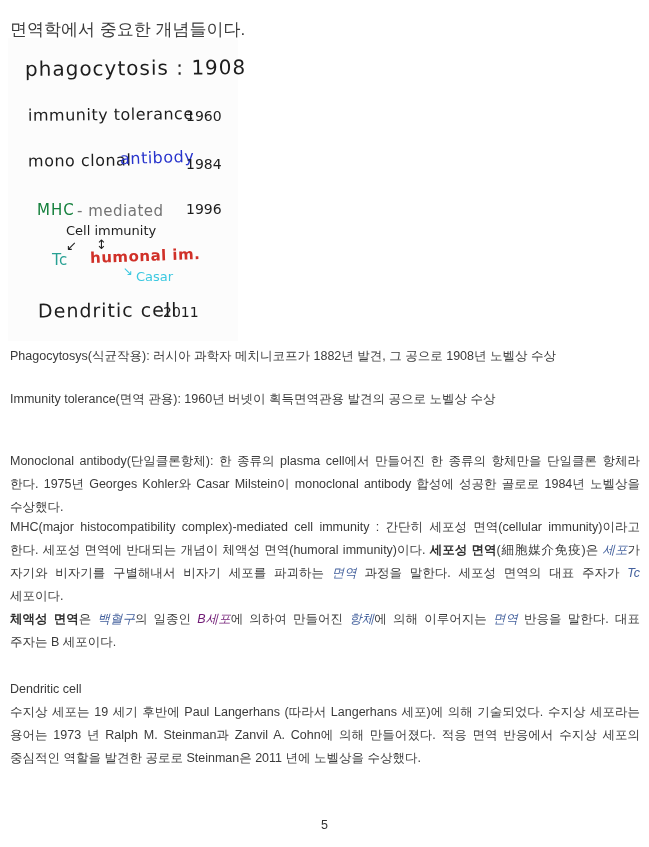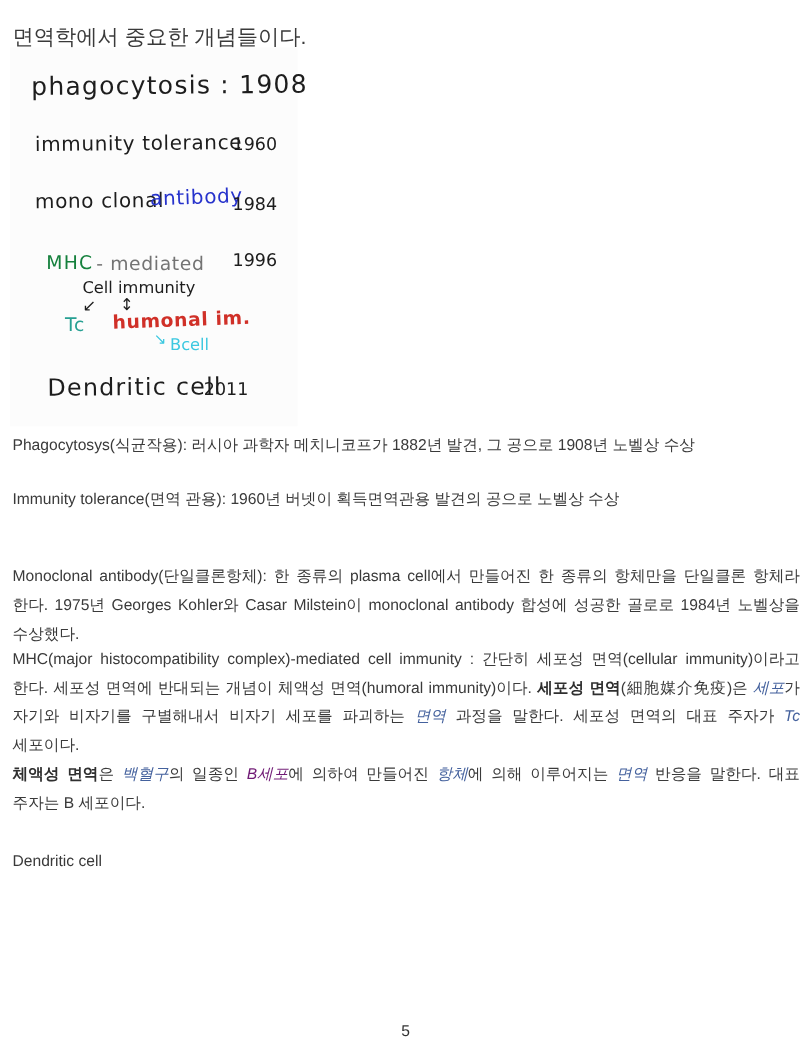--- a/index.html
+++ b/index.html
@@ -67,21 +67,21 @@
     <span class="yr" style="left: 178px; top: 163px; color: rgb(29, 29, 29);">1996</span>
 
     <span class="h4" style="left: 58px; top: 185px; color: rgb(29, 29, 29);">Cell immunity</span>
     <span class="h4" style="left: 88px; top: 199px; color: rgb(29, 29, 29);">↕</span>
     <span class="h4" style="left: 58px; top: 200px; color: rgb(29, 29, 29);">↙</span>
 
     <span class="h3" style="left: 44px; top: 213px; color: rgb(39, 160, 147);">Tc</span>
     <span class="h3" style="left: 82px; top: 209px; font-weight: bold; transform: rotate(-2deg); color: rgb(208, 48, 40);">humonal im.</span>
 
     <span class="h5" style="left: 115px; top: 226px; color: rgb(60, 200, 224);">↘</span>
-    <span class="h4" style="left: 128px; top: 231px; color: rgb(60, 200, 224);">Bcell</span>
+    <span class="h4" style="left: 128px; top: 231px; color: rgb(60, 200, 224);">Casar</span>
 
     <span class="h1" style="left: 30px; top: 261px; font-size: 19px; color: rgb(29, 29, 29);">Dendritic cell</span>
     <span class="yr" style="left: 155px; top: 266px; color: rgb(29, 29, 29); text-align: center;">2011</span>
   </div>
 
   <p class="para" style="top:345px;">Phagocytosys(식균작용): 러시아 과학자 메치니코프가 1882년 발견, 그 공으로 1908년 노벨상 수상</p>
 
   <p class="para" style="top:388px;">Immunity tolerance(면역 관용): 1960년 버넷이 획득면역관용 발견의 공으로 노벨상 수상</p>
 
   <p class="para" style="top:450px;">Monoclonal antibody(단일클론항체): 한 종류의 plasma cell에서 만들어진 한 종류의 항체만을 단일클론 항체라 한다. 1975년 Georges Kohler와 Casar Milstein이 monoclonal antibody 합성에 성공한 골로로 1984년 노벨상을 수상했다.</p>
@@ -90,17 +90,18 @@
     <div>
       <span>MHC(major histocompatibility complex)-mediated cell immunity : 간단히 세포성 면역(cellular immunity)이라고 한다. 세포성 면역에 반대되는 개념이 체액성 면역(humoral immunity)이다. </span><b>세포성 면역</b><span>(細胞媒介免疫)은 </span><span class="link" style="color: rgb(68, 97, 157);">세포</span><span>가 자기와 비자기를 구별해내서 비자기 세포를 파괴하는 </span><span class="link" style="color: rgb(68, 97, 157);">면역</span><span> 과정을 말한다. 세포성 면역의 대표 주자가 </span><span class="link" style="color: rgb(68, 97, 157);">Tc</span><span> 세포이다.</span>
     </div>
     <div>
       <b>체액성 면역</b><span>은 </span><span class="link" style="color: rgb(68, 97, 157);">백혈구</span><span>의 일종인 </span><span class="link" style="color: #701a75;">B세포</span><span>에 의하여 만들어진 </span><span class="link" style="color: rgb(68, 97, 157);">항체</span><span>에 의해 이루어지는 </span><span class="link" style="color: rgb(68, 97, 157);">면역</span><span> 반응을 말한다. 대표 주자는 B 세포이다.</span>
     </div>
   </div>
 
   <div class="para" style="top:678px;">
     <div>Dendritic cell</div>
+    <div>수지상 세포는 19 세기 후반에 Paul Langerhans (따라서 Langerhans 세포)에 의해 기술되었다. 수지상 세포라는 용어는 1973 년 Ralph M. Steinman과 Zanvil A. Cohn에 의해 만들어졌다. 적응 면역 반응에서 수지상 세포의 중심적인 역할을 발견한 공로로 Steinman은  2011 년에 노벨상을 수상했다.</div>
   </div>
 
   <div class="pagenum">5</div>
 
 </div>
 
 </body></html>

